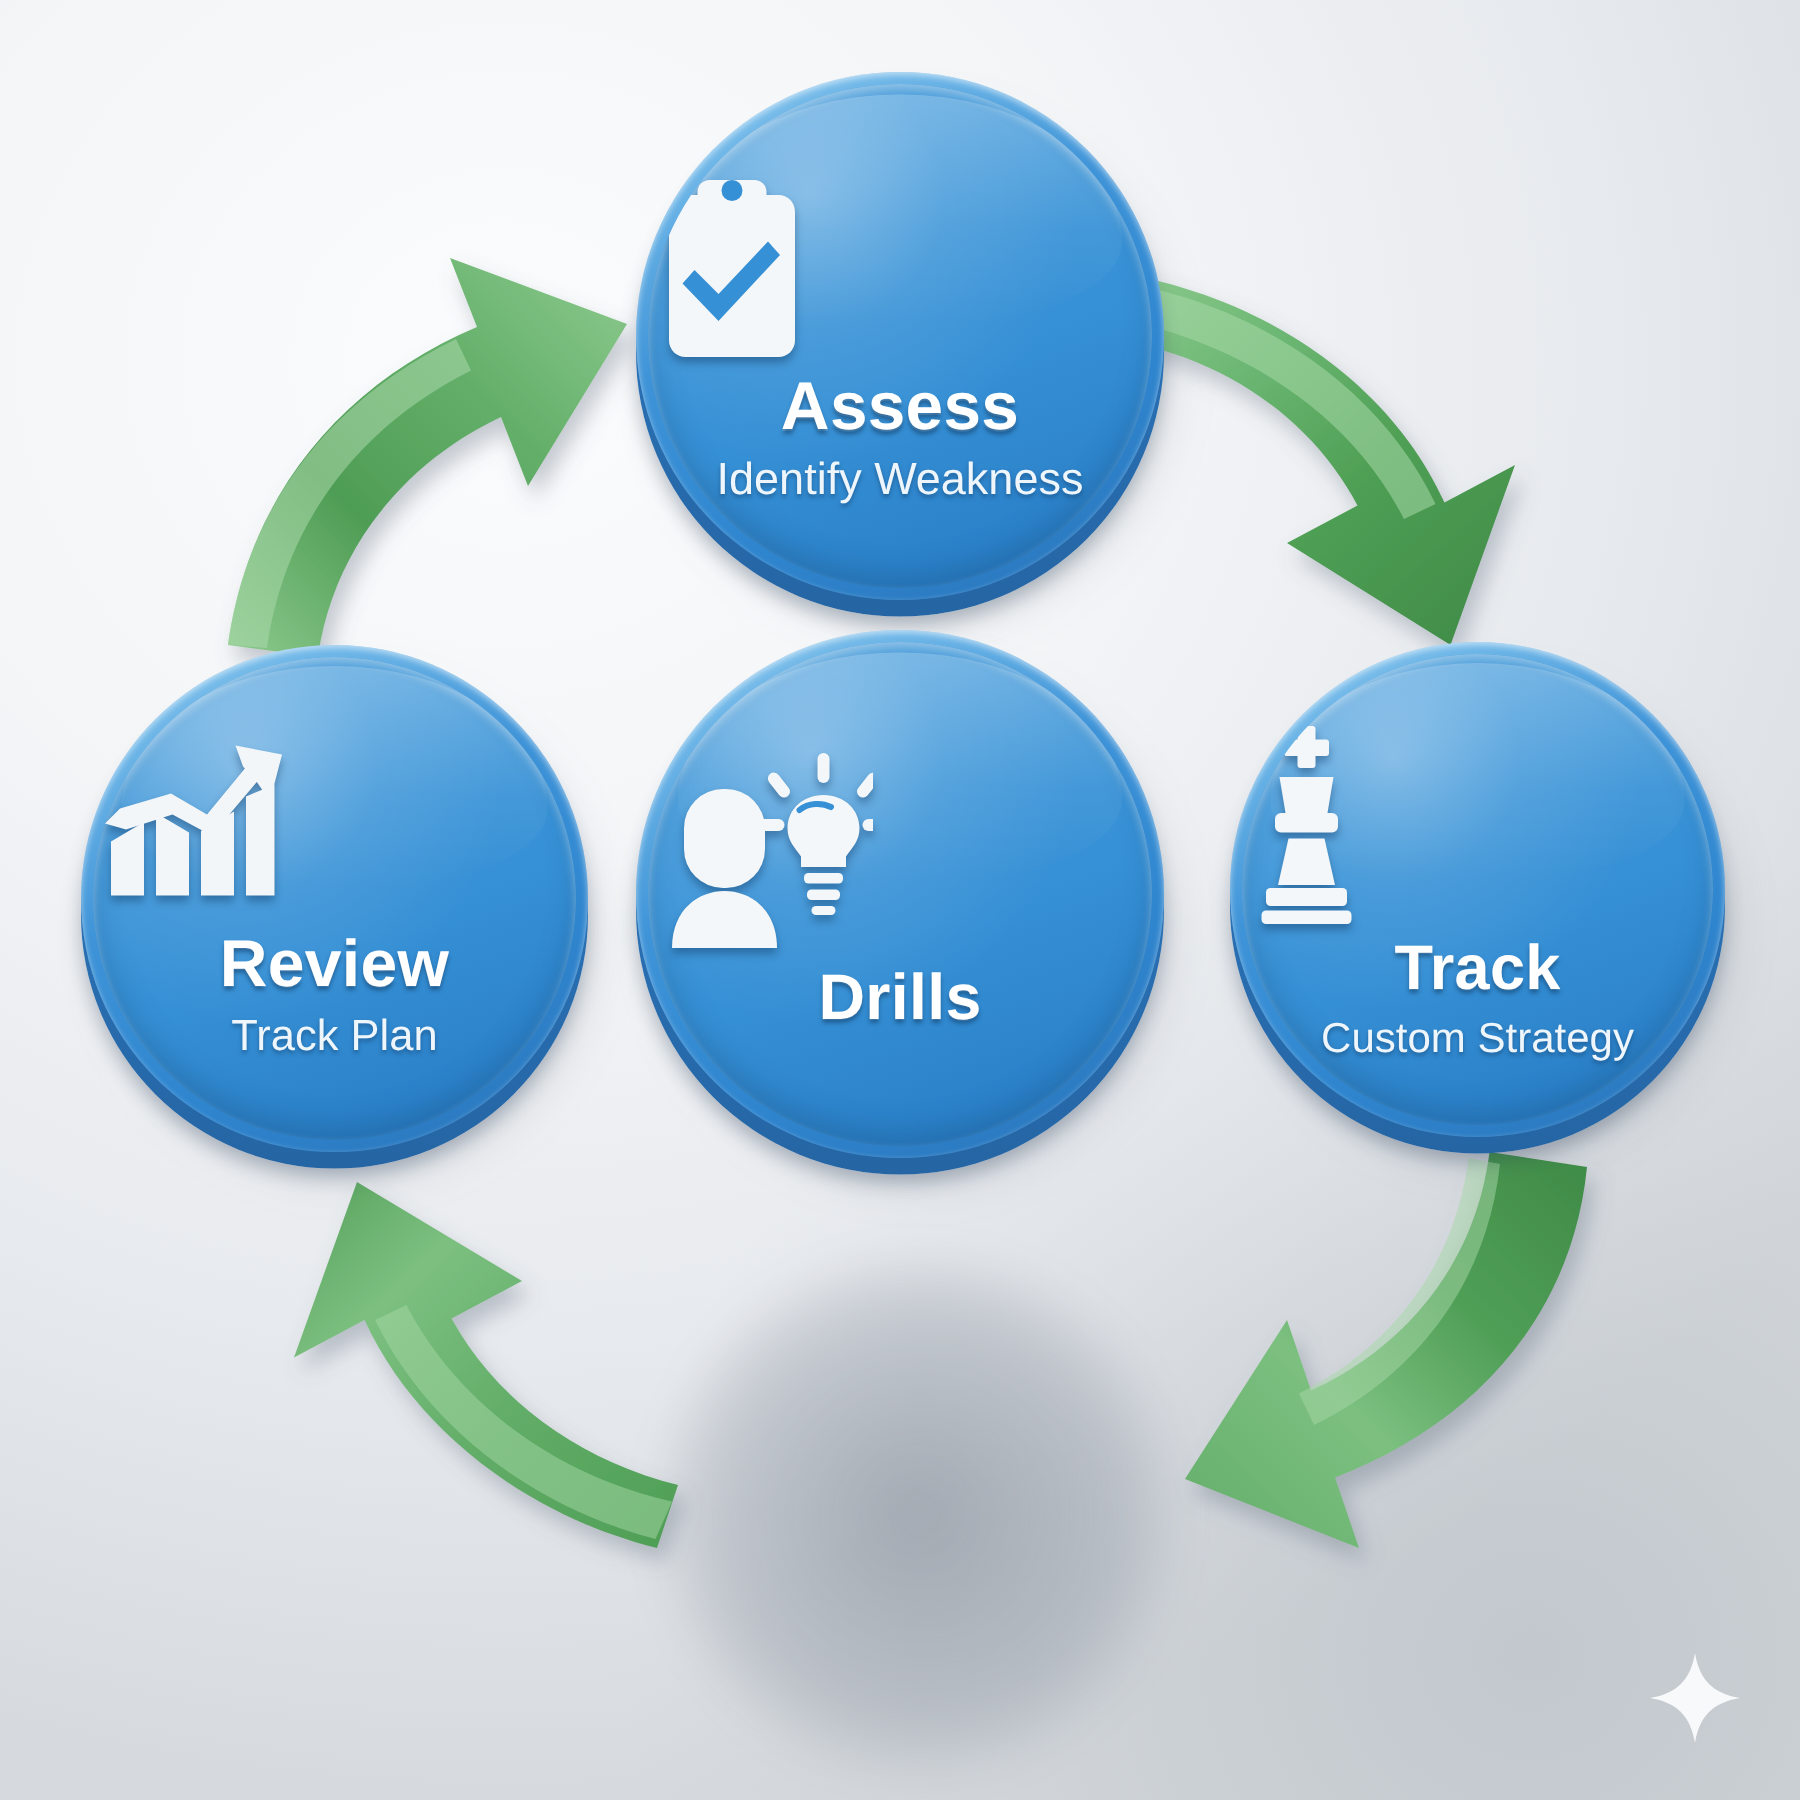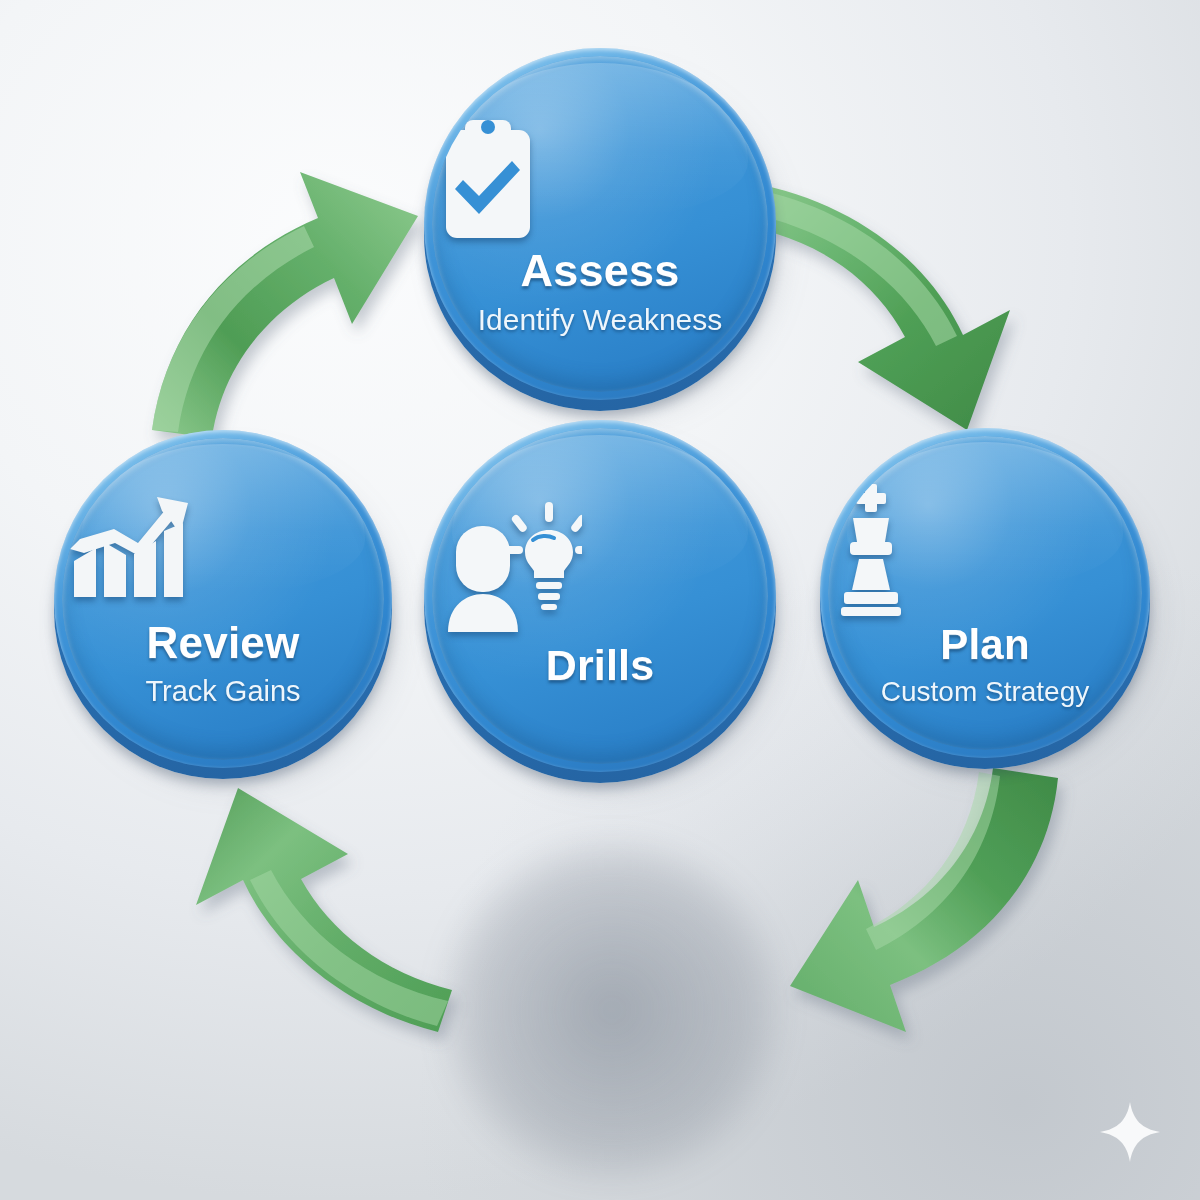--- a/index.html
+++ b/index.html
@@ -287,21 +287,21 @@
                 <path d="M12 68 L12 104 L34 104 L34 55 Z"></path>
                 <path d="M42 49 L42 104 L64 104 L64 62 Z"></path>
                 <path d="M72 61 L72 104 L94 104 L94 48 Z"></path>
                 <path d="M102 38 L102 104 L121 104 L121 30 Z"></path>
                 <path d="M8 56 L18 46 L52 36 L76 50 L104 16 L112 25 L79 64 L53 50 L22 60 Z"></path>
                 <path d="M95 4 L126 10 L118 41 L109 28 L100 18 Z"></path>
               </g>
             </svg>
           </span>
           <div class="node-title">Review</div>
-          <div class="node-sub">Track Gains</div>
+          <div class="node-sub">Track Plan</div>
         </div>
       </div>
     </div>
 
     <div class="node" id="node-assess">
       <div class="disc-rim"></div>
       <div class="disc-bevel"></div>
       <div class="disc-face">
         <div class="node-content">
           <span class="node-icon">
@@ -331,21 +331,21 @@
                 <rect x="37" y="4" width="12" height="28" rx="2"></rect>
                 <rect x="28" y="13" width="30" height="11" rx="2"></rect>
                 <path d="M25 38 L61 38 L57 62 L29 62 Z"></path>
                 <rect x="22" y="62" width="42" height="13" rx="4"></rect>
                 <path d="M31 79 L55 79 L62 110 L24 110 Z"></path>
                 <rect x="16" y="112" width="54" height="12" rx="3"></rect>
                 <rect x="13" y="127" width="60" height="9" rx="3"></rect>
               </g>
             </svg>
           </span>
-          <div class="node-title">Plan</div>
+          <div class="node-title">Track</div>
           <div class="node-sub">Custom Strategy</div>
         </div>
       </div>
     </div>
 
 
     <div class="node" id="node-center">
       <div class="disc-rim"></div>
       <div class="disc-bevel"></div>
       <div class="disc-face">

